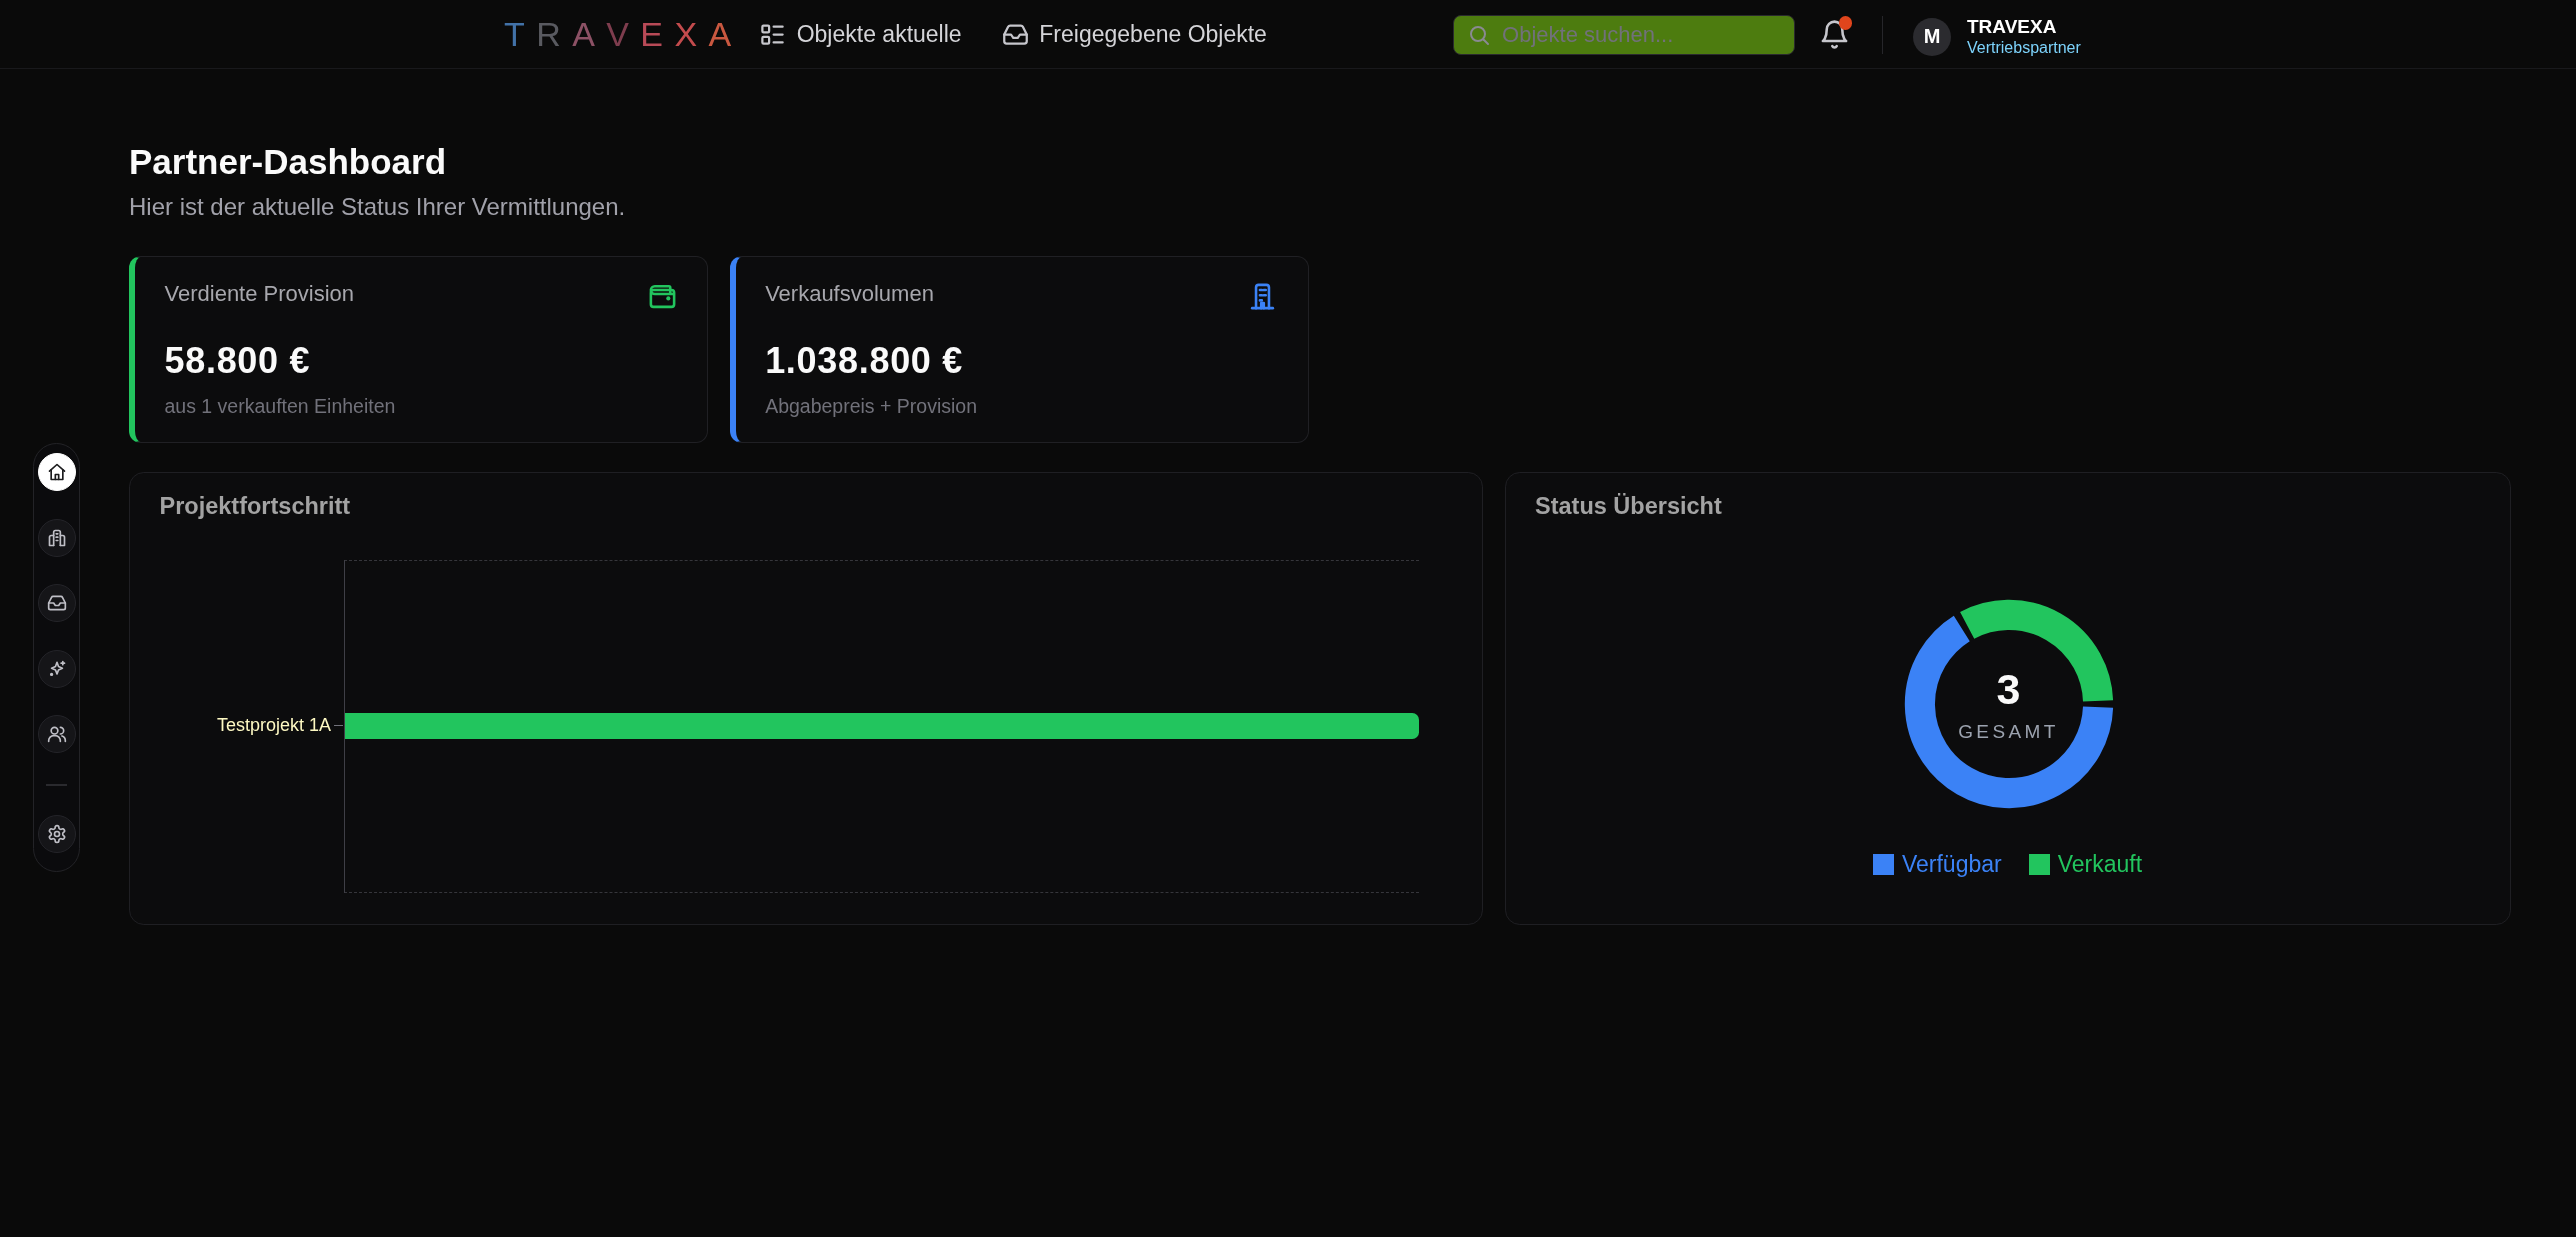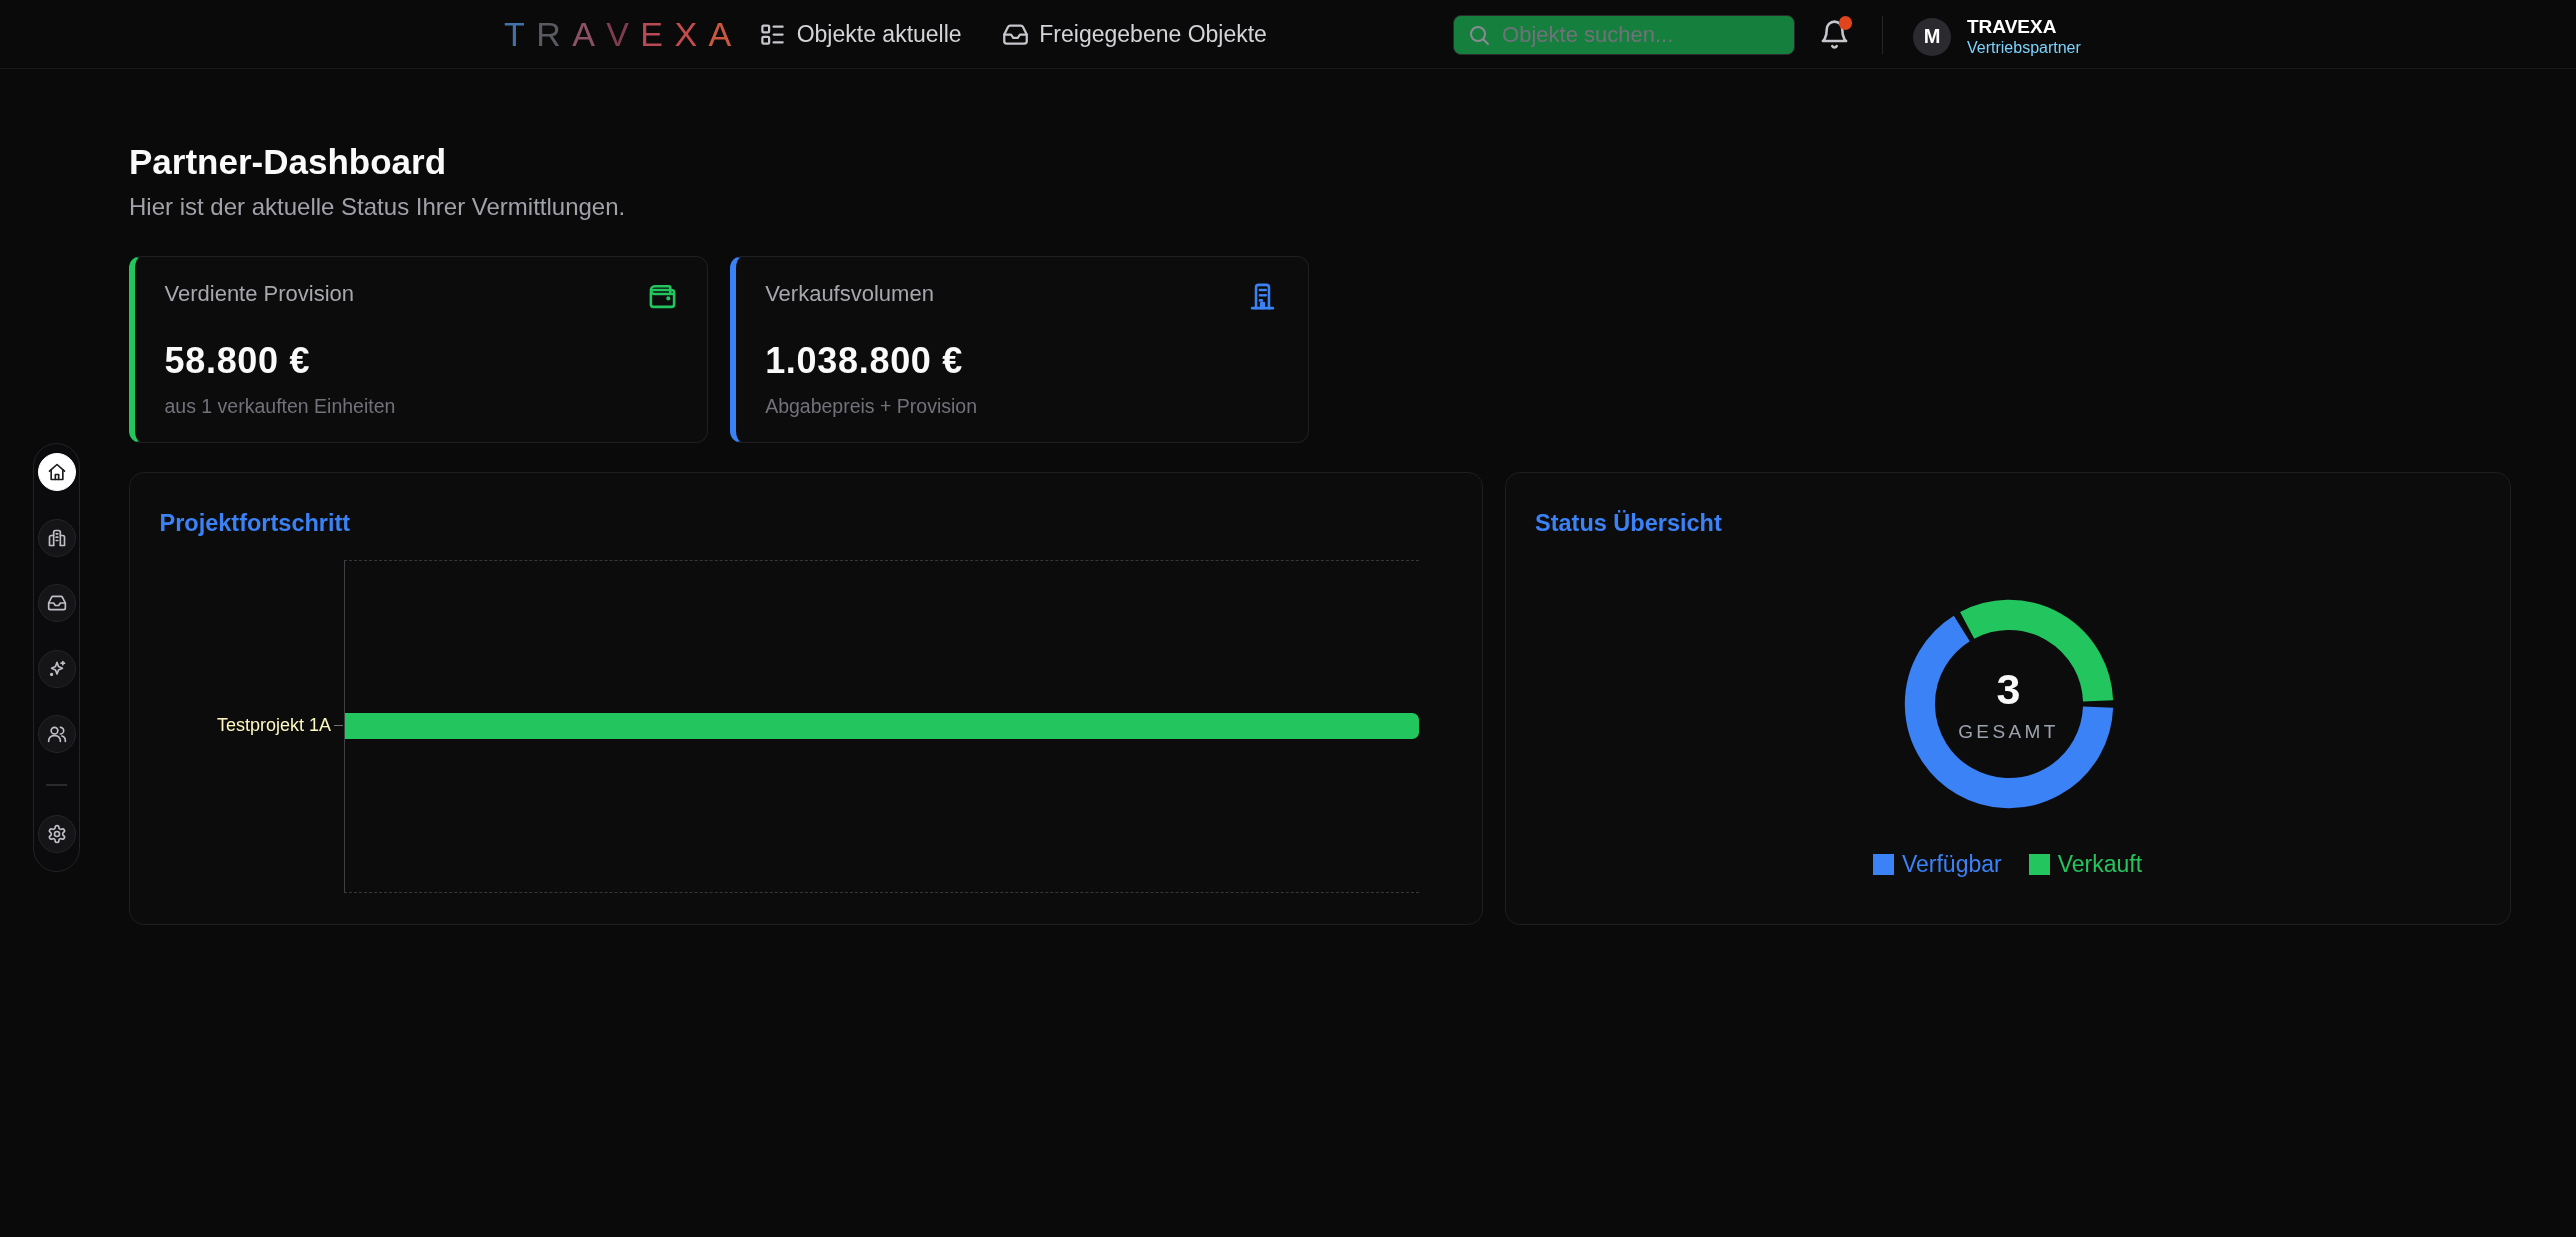--- a/index.html
+++ b/index.html
@@ -5,21 +5,21 @@
   * { margin:0; padding:0; box-sizing:border-box; }
   html,body { width:2576px; height:1238px; background:#0a0a0a; font-family:"Liberation Sans",sans-serif; overflow:hidden; position:relative; color:#fafafa; }
   svg { display:block; }
 
   
   .header { position:absolute; left:0; top:0; width:2576px; height:69px; background:#0a0a0a; border-bottom:0.7px solid #19191c; }
   .logo { position:absolute; left:504px; top:0; height:69px; display:flex; align-items:center; font-size:34px; font-weight:300; letter-spacing:11.4px; }
   .nav { position:absolute; left:759px; top:0; height:69px; display:flex; align-items:center; gap:40px; }
   .nav-item { display:flex; align-items:center; gap:10.7px; color:#d4d4d8; font-size:23px; cursor:pointer; }
   .nav-item svg { width:27px; height:27px; stroke:#c6c6cc; }
-  .searchbox { position:absolute; left:1453px; top:14.8px; width:342px; height:40px; background:#15803d; border:0.7px solid #2a2a2e; border-radius:8px; display:flex; align-items:center; padding:0 13.4px; gap:10.7px; }
+  .searchbox { position:absolute; left:1453px; top:14.8px; width:342px; height:40px; background:#4d7c0f; border:0.7px solid #2a2a2e; border-radius:8px; display:flex; align-items:center; padding:0 13.4px; gap:10.7px; }
   .searchbox svg { width:24px; height:24px; stroke:#8a8a92; flex:none; }
   .searchbox input { background:transparent; border:none; outline:none; color:#d4d4d8; font-size:22px; width:100%; font-family:"Liberation Sans",sans-serif; }
   .searchbox input::placeholder { color:#71717a; }
   .bell { position:absolute; left:1819px; top:19px; width:32px; height:32px; cursor:pointer; }
   .bell svg { width:31px; height:31px; stroke:#c6c6cc; }
   .bell .dot { position:absolute; right:-1.3px; top:-2.7px; width:13.4px; height:13.4px; border-radius:50%; }
   .hdr-divider { position:absolute; left:1882px; top:16px; width:1.3px; height:38px; background:#26262a; }
   .profile { position:absolute; left:1913px; top:15.4px; display:flex; align-items:center; gap:16px; cursor:pointer; }
   .avatar { width:38px; height:38px; border-radius:50%; background:#2b2b2f; display:flex; align-items:center; justify-content:center; font-size:20px; font-weight:bold; color:#fff; }
   .profile .pname { font-size:19px; font-weight:bold; color:#fff; line-height:23px; }
@@ -34,21 +34,21 @@
   .stat-card { background:#0c0c0d; border:0.7px solid #202024; border-left-width:6px; border-left-style:solid; border-radius:12px; padding:24px 29.5px; position:relative; }
   .stat-card .card-top { display:flex; justify-content:space-between; align-items:flex-start; }
   .stat-card .card-title { font-size:22px; color:#a7a7ad; }
   .stat-card .card-icon svg { width:31px; height:31px; }
   .stat-card .card-value { font-size:36px; font-weight:bold; color:#fafafa; margin-top:28px; letter-spacing:0.7px; }
   .stat-card .card-sub { font-size:19.5px; color:#71717a; margin-top:13.4px; }
 
   
   .panels { position:absolute; left:129px; top:472px; width:2381px; height:453px; display:grid; grid-template-columns:1354px 1006px; gap:21.5px; }
   .panel { background:#0c0c0d; border:0.7px solid #1f1f23; border-radius:14.8px; position:relative; }
-  .panel-title { position:absolute; left:29.5px; top:37px; font-size:23.5px; font-weight:bold; color:#3b82f6; }
+  .panel-title { position:absolute; left:29.5px; top:20px; font-size:23.5px; font-weight:bold; color:#a3a3a3; }
 
   
   .axis-line { position:absolute; left:214px; top:87px; width:1.3px; height:333px; background:#3f3f46; }
   .grid-dash { position:absolute; left:214px; width:1075px; height:0; border-top:1.3px dashed #36363b; }
   .bar-label { position:absolute; left:0; top:241px; width:201px; text-align:right; font-size:18px; color:#fef9c3; line-height:23px; }
   .bar-tick { position:absolute; left:204px; top:252px; width:9.4px; height:1.3px; background:#71717a; }
   .bar { position:absolute; left:215px; top:240px; height:25.5px; border-radius:0 6.7px 6.7px 0; }
 
   
   .donut-wrap { position:absolute; left:369px; top:97px; width:268px; height:268px; }

